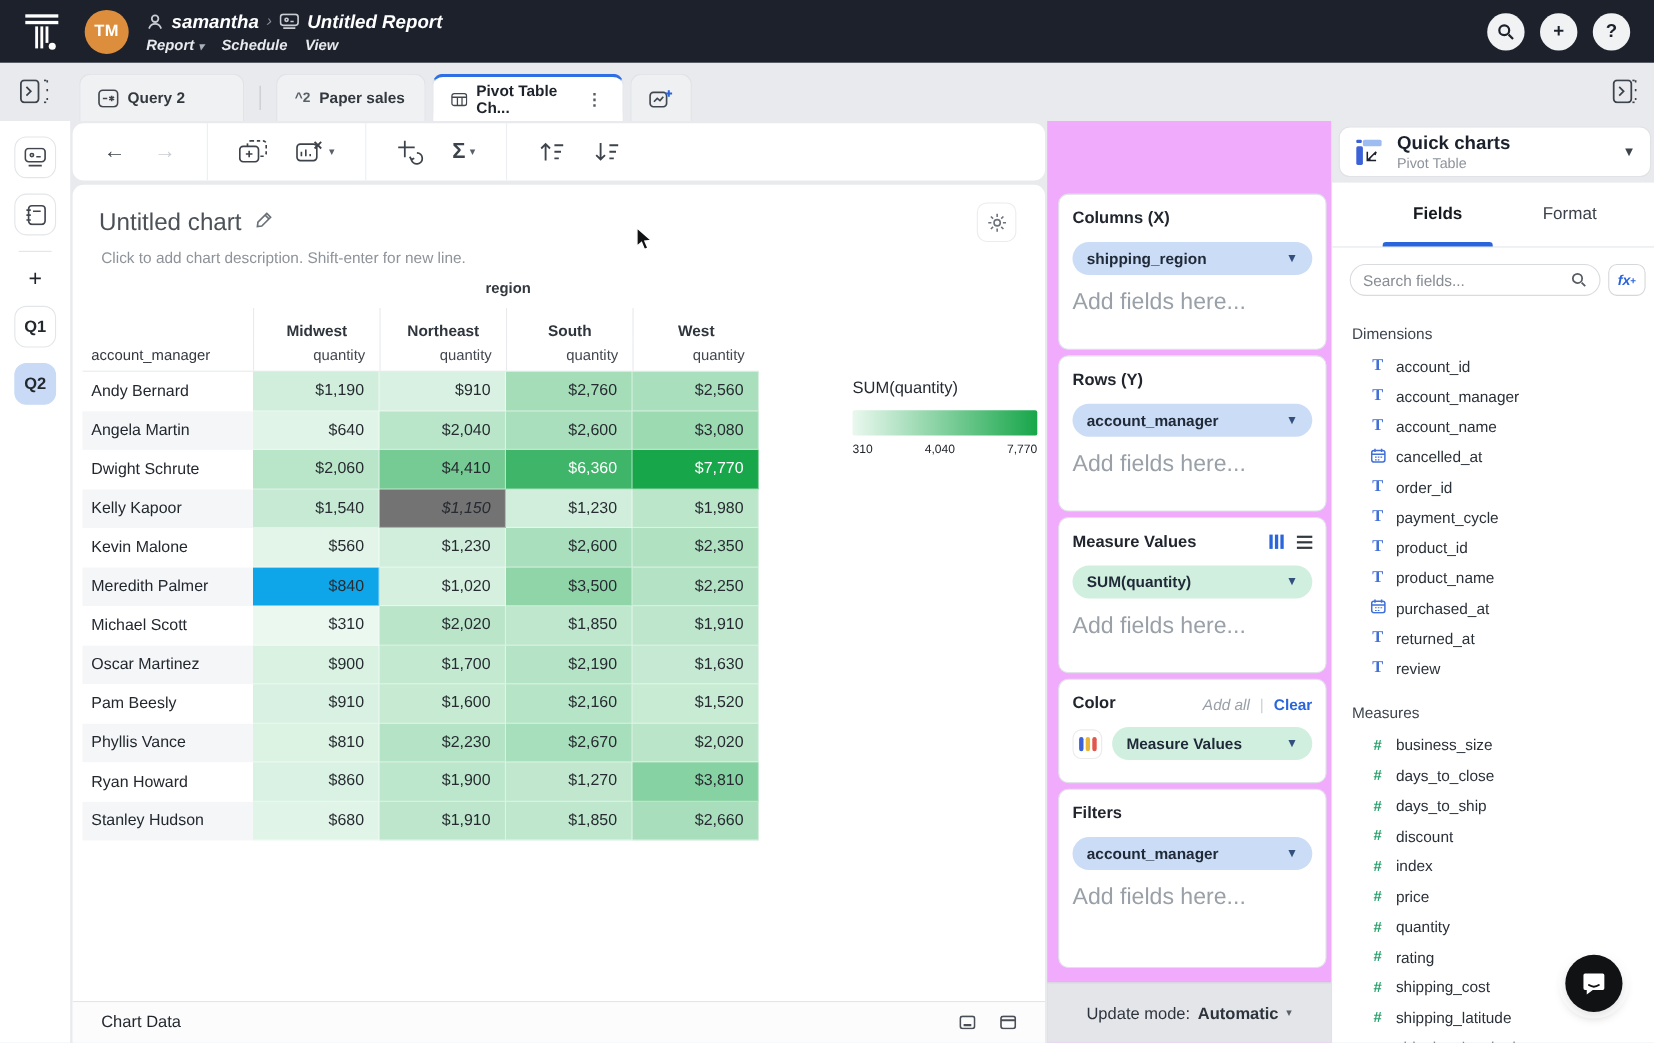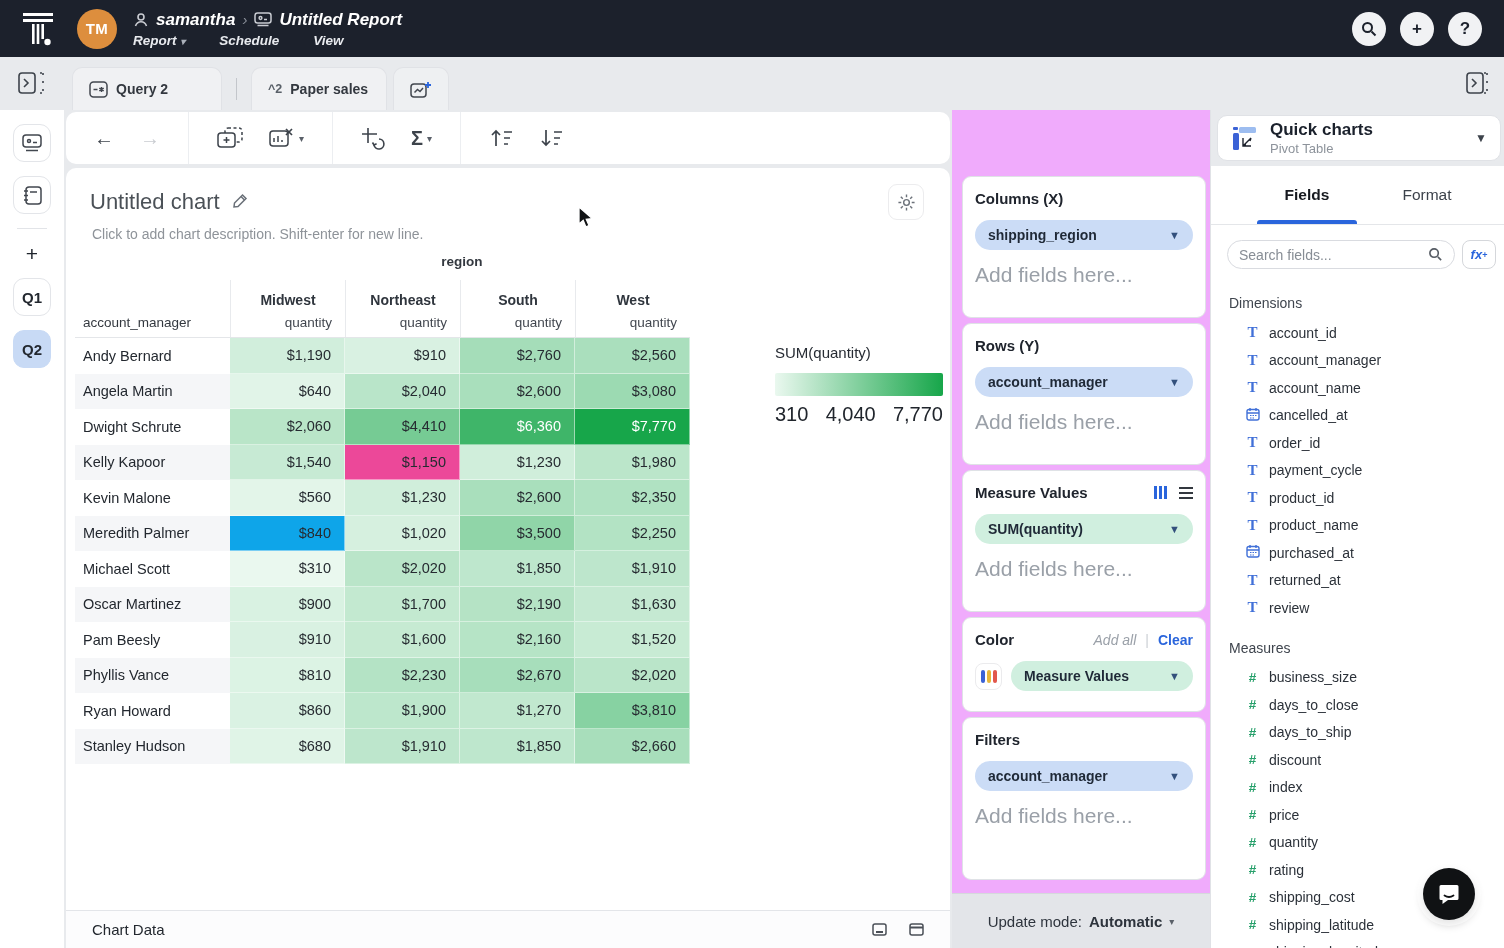--- a/index.html
+++ b/index.html
@@ -6,21 +6,21 @@
   html,body { width:1504px; height:948px; }
   body { position:relative; font-family:"Liberation Sans", sans-serif; background:#e8eaed; overflow:hidden; color:#23282f; }
 
   
   .topbar { position:absolute; top:0; left:0; right:0; height:57px; background:#1c212c; display:flex; align-items:center; z-index:30; }
   .logo { width:40px; height:40px; margin-left:18px; display:flex; align-items:center; justify-content:center; cursor:pointer; }
   .avatar { width:40px; height:40px; border-radius:50%; background:#dd8e3d; color:#fff; font-weight:bold; font-size:15px; display:flex; align-items:center; justify-content:center; margin-left:19px; letter-spacing:.5px; }
   .title-block { margin-left:16px; color:#fff;font-style:italic; }
   .title-row { display:flex; align-items:center; gap:7px; font-size:17px; font-weight:bold; }
   .title-row .crumb-sep { color:#8a8f99; font-weight:normal; font-size:15px; }
-  .menu-row { display:flex; gap:34px; font-size:13.5px; color:#e8eaee; margin-top:3px; font-weight:600; }
+  .menu-row { display:flex; gap:16px; font-size:13.5px; color:#e8eaee; margin-top:3px; font-weight:600; }
   .menu-row span { cursor:pointer; }
   .menu-caret { font-size:10px; color:#aab0ba; }
   .topbar-right { margin-left:auto; margin-right:22px; display:flex; gap:14px; }
   .circle-btn { width:34px; height:34px; border-radius:50%; background:#f1f2f4; color:#1c212c; display:flex; align-items:center; justify-content:center; font-weight:bold; font-size:17px; cursor:pointer; }
 
   
   .tabstrip { position:absolute; top:57px; left:0; right:0; height:53px; background:#e8eaed; z-index:20; }
   .strip-icon { position:absolute; top:12px; width:30px; height:28px; display:flex; align-items:center; justify-content:center; cursor:pointer; }
   .strip-icon.left { left:16px; } .strip-icon.right { right:14px; }
   .tabs { position:absolute; left:72px; bottom:0; display:flex; align-items:flex-end; }
@@ -69,21 +69,21 @@
   .pt-rowdim { display:flex; align-items:center; font-size:13.5px; color:#33383f; padding-left:8px; }
   .pt-datarow { height:35.5px; }
   .pt-name { display:flex; align-items:center; padding-left:8px; font-size:14.5px; color:#23282f; background:#fff; }
   .pt-datarow.alt .pt-name { background:#f5f6f8; }
   .pt-cell { display:flex; align-items:center; justify-content:flex-end; padding-right:13px; font-size:14.5px; border-right:1px solid rgba(255,255,255,.5); border-bottom:1px solid rgba(255,255,255,.45); cursor:default; }
 
   
   .legend { position:absolute; left:709px; top:176px; width:168px; }
   .legend-title { font-size:15px; color:#262b33; }
   .legend-bar { margin-top:12px; height:23px; border-radius:2px; }
-  .legend-labels { display:flex; justify-content:space-between; margin-top:7px; font-size:20px; color:#20252c; }
+  .legend-labels { display:flex; justify-content:space-between; margin-top:7px; font-size:11px; color:#20252c; }
 
   .data-footer { position:absolute; left:0; right:0; bottom:0; height:38px; border-top:1px solid #e3e5e9; background:#fcfcfd; display:flex; align-items:center; padding:0 26px; }
   .data-footer .df-label { font-size:15px; color:#23282f; }
   .df-icons { margin-left:auto; display:flex; gap:22px; color:#4a4f57; }
   .df-icons span { cursor:pointer; display:flex; }
 
   
   .shelves { position:absolute; left:952px; top:110px; width:258px; bottom:0; background:#f0abfc; padding-top:66px; }
   .shelf-card { margin:0 4px 5px 10px; width:244px; background:#fff; border:1px solid #dfe2e6; border-radius:9px; padding:13px 12px; }
   .shelf-title-row { display:flex; align-items:center; margin-bottom:13px; }
@@ -208,20 +208,28 @@
           <path d="M4.5 8.5h4"></path>
           <path d="M12.5 6v5M10.3 7.2l4.4 2.6M14.7 7.2l-4.4 2.6"></path>
         </svg>
       <span>Query 2</span>
     </div>
     <div class="tab-divider"></div>
     <div class="tab paper">
       <span class="sup2">^2</span>
       <span>Paper sales</span>
     </div>
+    <div class="tab active">
+      <svg width="18" height="15" viewBox="0 0 18 15" fill="none" stroke="#42474f" stroke-width="1.4">
+          <rect x="1" y="1" width="16" height="13" rx="2.5"></rect>
+          <path d="M1 5h16M7 5v9M12 5v9"></path>
+        </svg>
+      <span>Pivot Table Ch...</span>
+      <span class="kebab">⋮</span>
+    </div>
     <div class="tab newchart">
       <svg width="22" height="19" viewBox="0 0 22 19">
           <rect x="1" y="4" width="15" height="13" rx="3" fill="none" stroke="#42474f" stroke-width="1.5"></rect>
           <path d="M4.5 12.5l3-3 2.5 2 3-3.5" fill="none" stroke="#42474f" stroke-width="1.5"></path>
           <path d="M18 2v6M15 5h6" stroke="#2a65dc" stroke-width="1.8"></path>
         </svg>
     </div>
   </div>
   <div class="strip-icon right">
     <svg width="26" height="22" viewBox="0 0 26 22" fill="none" stroke="#3d434b" stroke-width="1.6">
@@ -367,21 +375,21 @@
           <div class="pt-row pt-datarow">
             <div class="pt-name">Dwight Schrute</div>
             <div class="pt-cell" style="background: rgb(185, 229, 200); color: rgb(38, 43, 49);">$2,060</div>
             <div class="pt-cell" style="background: rgb(118, 203, 148); color: rgb(38, 43, 49);">$4,410</div>
             <div class="pt-cell" style="background: rgb(63, 181, 105); color: rgb(255, 255, 255);">$6,360</div>
             <div class="pt-cell" style="background: rgb(23, 166, 74); color: rgb(255, 255, 255);">$7,770</div>
           </div>
           <div class="pt-row pt-datarow alt">
             <div class="pt-name">Kelly Kapoor</div>
             <div class="pt-cell" style="background: rgb(199, 234, 212); color: rgb(38, 43, 49);">$1,540</div>
-            <div class="pt-cell" style="background: #ec4899; color: rgb(38, 43, 49);">$1,150</div>
+            <div class="pt-cell" style="background: #737373; color: rgb(38, 43, 49); font-style: italic;">$1,150</div>
             <div class="pt-cell" style="background: rgb(208, 238, 219); color: rgb(38, 43, 49);">$1,230</div>
             <div class="pt-cell" style="background: rgb(187, 230, 202); color: rgb(38, 43, 49);">$1,980</div>
           </div>
           <div class="pt-row pt-datarow">
             <div class="pt-name">Kevin Malone</div>
             <div class="pt-cell" style="background: rgb(227, 245, 233); color: rgb(38, 43, 49);">$560</div>
             <div class="pt-cell" style="background: rgb(208, 238, 219); color: rgb(38, 43, 49);">$1,230</div>
             <div class="pt-cell" style="background: rgb(169, 223, 188); color: rgb(38, 43, 49);">$2,600</div>
             <div class="pt-cell" style="background: rgb(176, 226, 194); color: rgb(38, 43, 49);">$2,350</div>
           </div>

